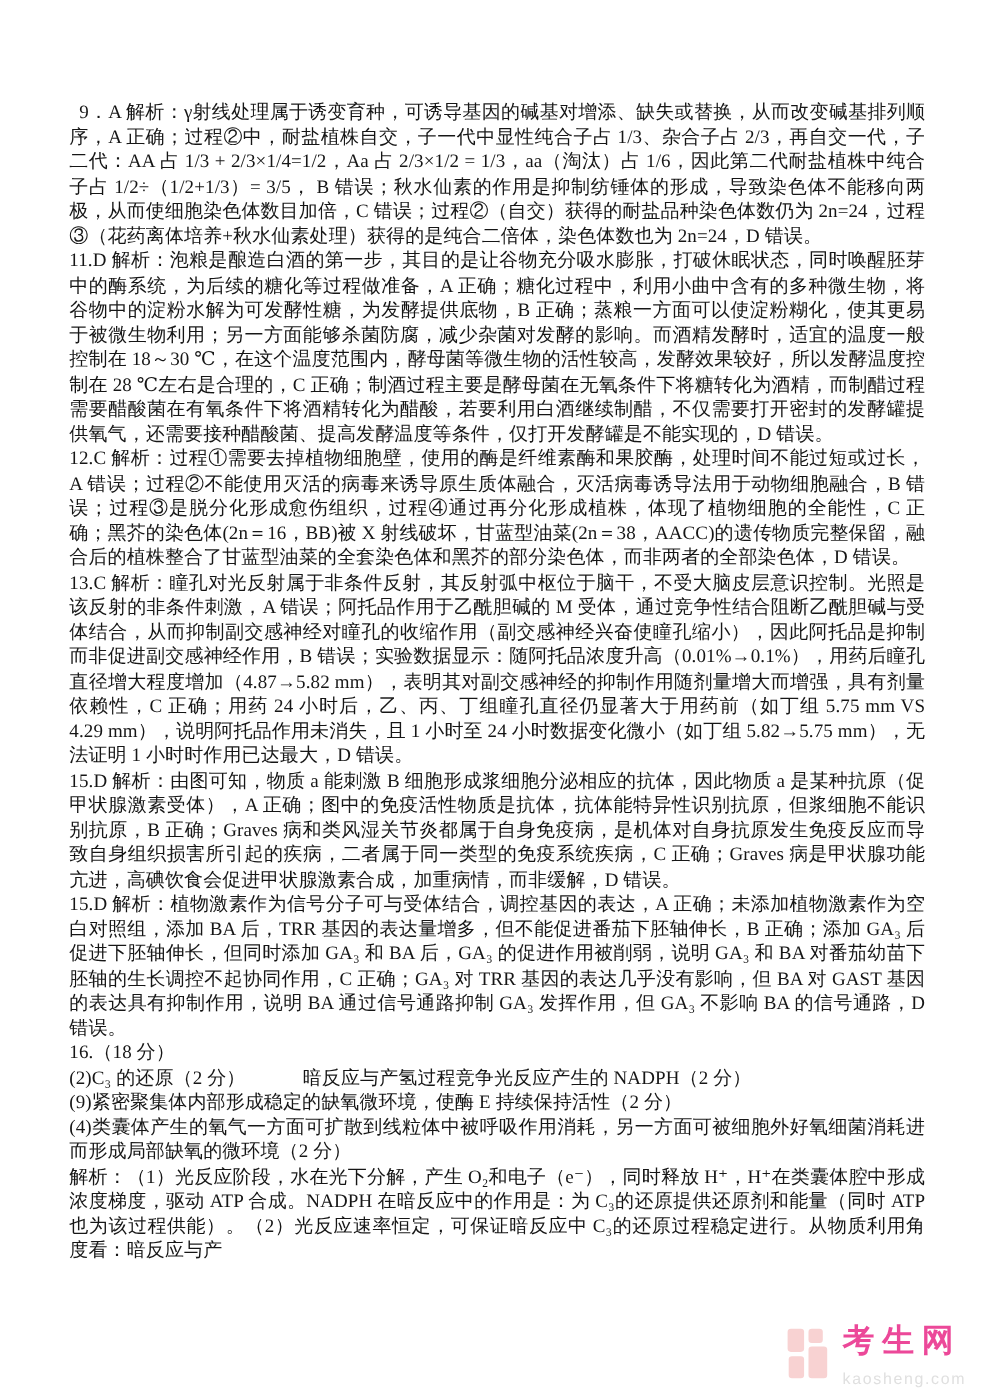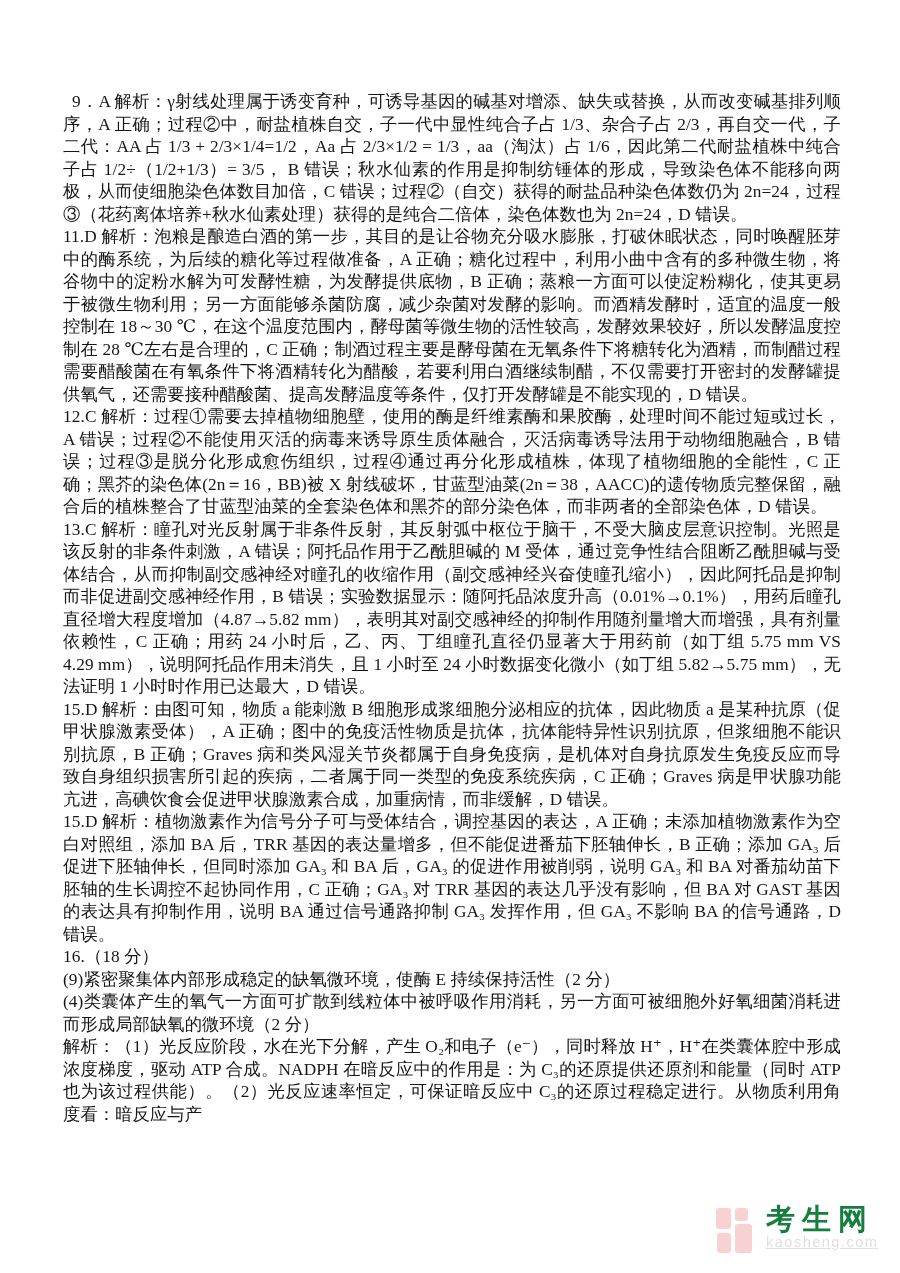--- a/index.html
+++ b/index.html
@@ -57,46 +57,46 @@
     font-size: 29px;
     line-height: 30px;
     font-weight: bold;
     letter-spacing: 7px;
     white-space: nowrap;
   }
   .wm-en {
     font-family: "Liberation Sans", "DejaVu Sans", sans-serif;
     font-size: 14.5px;
     line-height: 14px;
-    margin-top: 1px;
+    margin-top: 13px;
     letter-spacing: 1.5px;
     white-space: nowrap;
-    text-decoration: underline;
   }
 </style>
 </head>
 <body style="background: rgb(255, 255, 255);">
 
 <div class="doc" style="color: rgb(22, 22, 22);">
   <p class="para indent">9．A 解析：γ射线处理属于诱变育种，可诱导基因的碱基对增添、缺失或替换，从而改变碱基排列顺序，A 正确；过程②中，耐盐植株自交，子一代中显性纯合子占 1/3、杂合子占 2/3，再自交一代，子二代：AA 占 1/3 + 2/3×1/4=1/2，Aa 占 2/3×1/2 = 1/3，aa（淘汰）占 1/6，因此第二代耐盐植株中纯合子占 1/2÷（1/2+1/3）= 3/5， B 错误；秋水仙素的作用是抑制纺锤体的形成，导致染色体不能移向两极，从而使细胞染色体数目加倍，C 错误；过程②（自交）获得的耐盐品种染色体数仍为 2n=24，过程③（花药离体培养+秋水仙素处理）获得的是纯合二倍体，染色体数也为 2n=24，D 错误。</p>
   <p class="para">11.D 解析：泡粮是酿造白酒的第一步，其目的是让谷物充分吸水膨胀，打破休眠状态，同时唤醒胚芽中的酶系统，为后续的糖化等过程做准备，A 正确；糖化过程中，利用小曲中含有的多种微生物，将谷物中的淀粉水解为可发酵性糖，为发酵提供底物，B 正确；蒸粮一方面可以使淀粉糊化，使其更易于被微生物利用；另一方面能够杀菌防腐，减少杂菌对发酵的影响。而酒精发酵时，适宜的温度一般控制在 18～30 ℃，在这个温度范围内，酵母菌等微生物的活性较高，发酵效果较好，所以发酵温度控制在 28 ℃左右是合理的，C 正确；制酒过程主要是酵母菌在无氧条件下将糖转化为酒精，而制醋过程需要醋酸菌在有氧条件下将酒精转化为醋酸，若要利用白酒继续制醋，不仅需要打开密封的发酵罐提供氧气，还需要接种醋酸菌、提高发酵温度等条件，仅打开发酵罐是不能实现的，D 错误。</p>
   <p class="para">12.C 解析：过程①需要去掉植物细胞壁，使用的酶是纤维素酶和果胶酶，处理时间不能过短或过长，A 错误；过程②不能使用灭活的病毒来诱导原生质体融合，灭活病毒诱导法用于动物细胞融合，B 错误；过程③是脱分化形成愈伤组织，过程④通过再分化形成植株，体现了植物细胞的全能性，C 正确；黑芥的染色体(2n＝16，BB)被 X 射线破坏，甘蓝型油菜(2n＝38，AACC)的遗传物质完整保留，融合后的植株整合了甘蓝型油菜的全套染色体和黑芥的部分染色体，而非两者的全部染色体，D 错误。</p>
   <p class="para">13.C 解析：瞳孔对光反射属于非条件反射，其反射弧中枢位于脑干，不受大脑皮层意识控制。光照是该反射的非条件刺激，A 错误；阿托品作用于乙酰胆碱的 M 受体，通过竞争性结合阻断乙酰胆碱与受体结合，从而抑制副交感神经对瞳孔的收缩作用（副交感神经兴奋使瞳孔缩小），因此阿托品是抑制而非促进副交感神经作用，B 错误；实验数据显示：随阿托品浓度升高（0.01%→0.1%），用药后瞳孔直径增大程度增加（4.87→5.82 mm），表明其对副交感神经的抑制作用随剂量增大而增强，具有剂量依赖性，C 正确；用药 24 小时后，乙、丙、丁组瞳孔直径仍显著大于用药前（如丁组 5.75 mm VS 4.29 mm），说明阿托品作用未消失，且 1 小时至 24 小时数据变化微小（如丁组 5.82→5.75 mm），无法证明 1 小时时作用已达最大，D 错误。</p>
   <p class="para">15.D 解析：由图可知，物质 a 能刺激 B 细胞形成浆细胞分泌相应的抗体，因此物质 a 是某种抗原（促甲状腺激素受体），A 正确；图中的免疫活性物质是抗体，抗体能特异性识别抗原，但浆细胞不能识别抗原，B 正确；Graves 病和类风湿关节炎都属于自身免疫病，是机体对自身抗原发生免疫反应而导致自身组织损害所引起的疾病，二者属于同一类型的免疫系统疾病，C 正确；Graves 病是甲状腺功能亢进，高碘饮食会促进甲状腺激素合成，加重病情，而非缓解，D 错误。</p>
   <p class="para">15.D 解析：植物激素作为信号分子可与受体结合，调控基因的表达，A 正确；未添加植物激素作为空白对照组，添加 BA 后，TRR 基因的表达量增多，但不能促进番茄下胚轴伸长，B 正确；添加 GA₃ 后促进下胚轴伸长，但同时添加 GA₃ 和 BA 后，GA₃ 的促进作用被削弱，说明 GA₃ 和 BA 对番茄幼苗下胚轴的生长调控不起协同作用，C 正确；GA₃ 对 TRR 基因的表达几乎没有影响，但 BA 对 GAST 基因的表达具有抑制作用，说明 BA 通过信号通路抑制 GA₃ 发挥作用，但 GA₃ 不影响 BA 的信号通路，D 错误。</p>
   <p class="para">16.（18 分）</p>
+  <p class="para">(2)C₃ 的还原（2 分）　　　暗反应与产氢过程竞争光反应产生的 NADPH（2 分）</p>
   <p class="para">(9)紧密聚集体内部形成稳定的缺氧微环境，使酶 E 持续保持活性（2 分）</p>
   <p class="para">(4)类囊体产生的氧气一方面可扩散到线粒体中被呼吸作用消耗，另一方面可被细胞外好氧细菌消耗进而形成局部缺氧的微环境（2 分）</p>
   <p class="para">解析：（1）光反应阶段，水在光下分解，产生 O₂和电子（e⁻），同时释放 H⁺，H⁺在类囊体腔中形成浓度梯度，驱动 ATP 合成。NADPH 在暗反应中的作用是：为 C₃的还原提供还原剂和能量（同时 ATP 也为该过程供能）。（2）光反应速率恒定，可保证暗反应中 C₃的还原过程稳定进行。从物质利用角度看：暗反应与产</p>
 </div>
 
 <div class="watermark">
   <div class="wm-logo">
     <span class="b b1" style="background: rgb(248, 210, 210);"></span>
     <span class="b b2" style="background: rgb(248, 210, 210);"></span>
     <span class="b b3" style="background: rgb(248, 210, 210);"></span>
     <span class="b b4" style="background: rgb(248, 210, 210);"></span>
   </div>
   <div class="wm-text">
-    <div class="wm-cn" style="color: #15803d;">考生网</div>
+    <div class="wm-cn" style="color: #ec4899;">考生网</div>
     <div class="wm-en" style="color: rgb(224, 224, 224);">kaosheng.com</div>
   </div>
 </div>
 
 </body></html>

